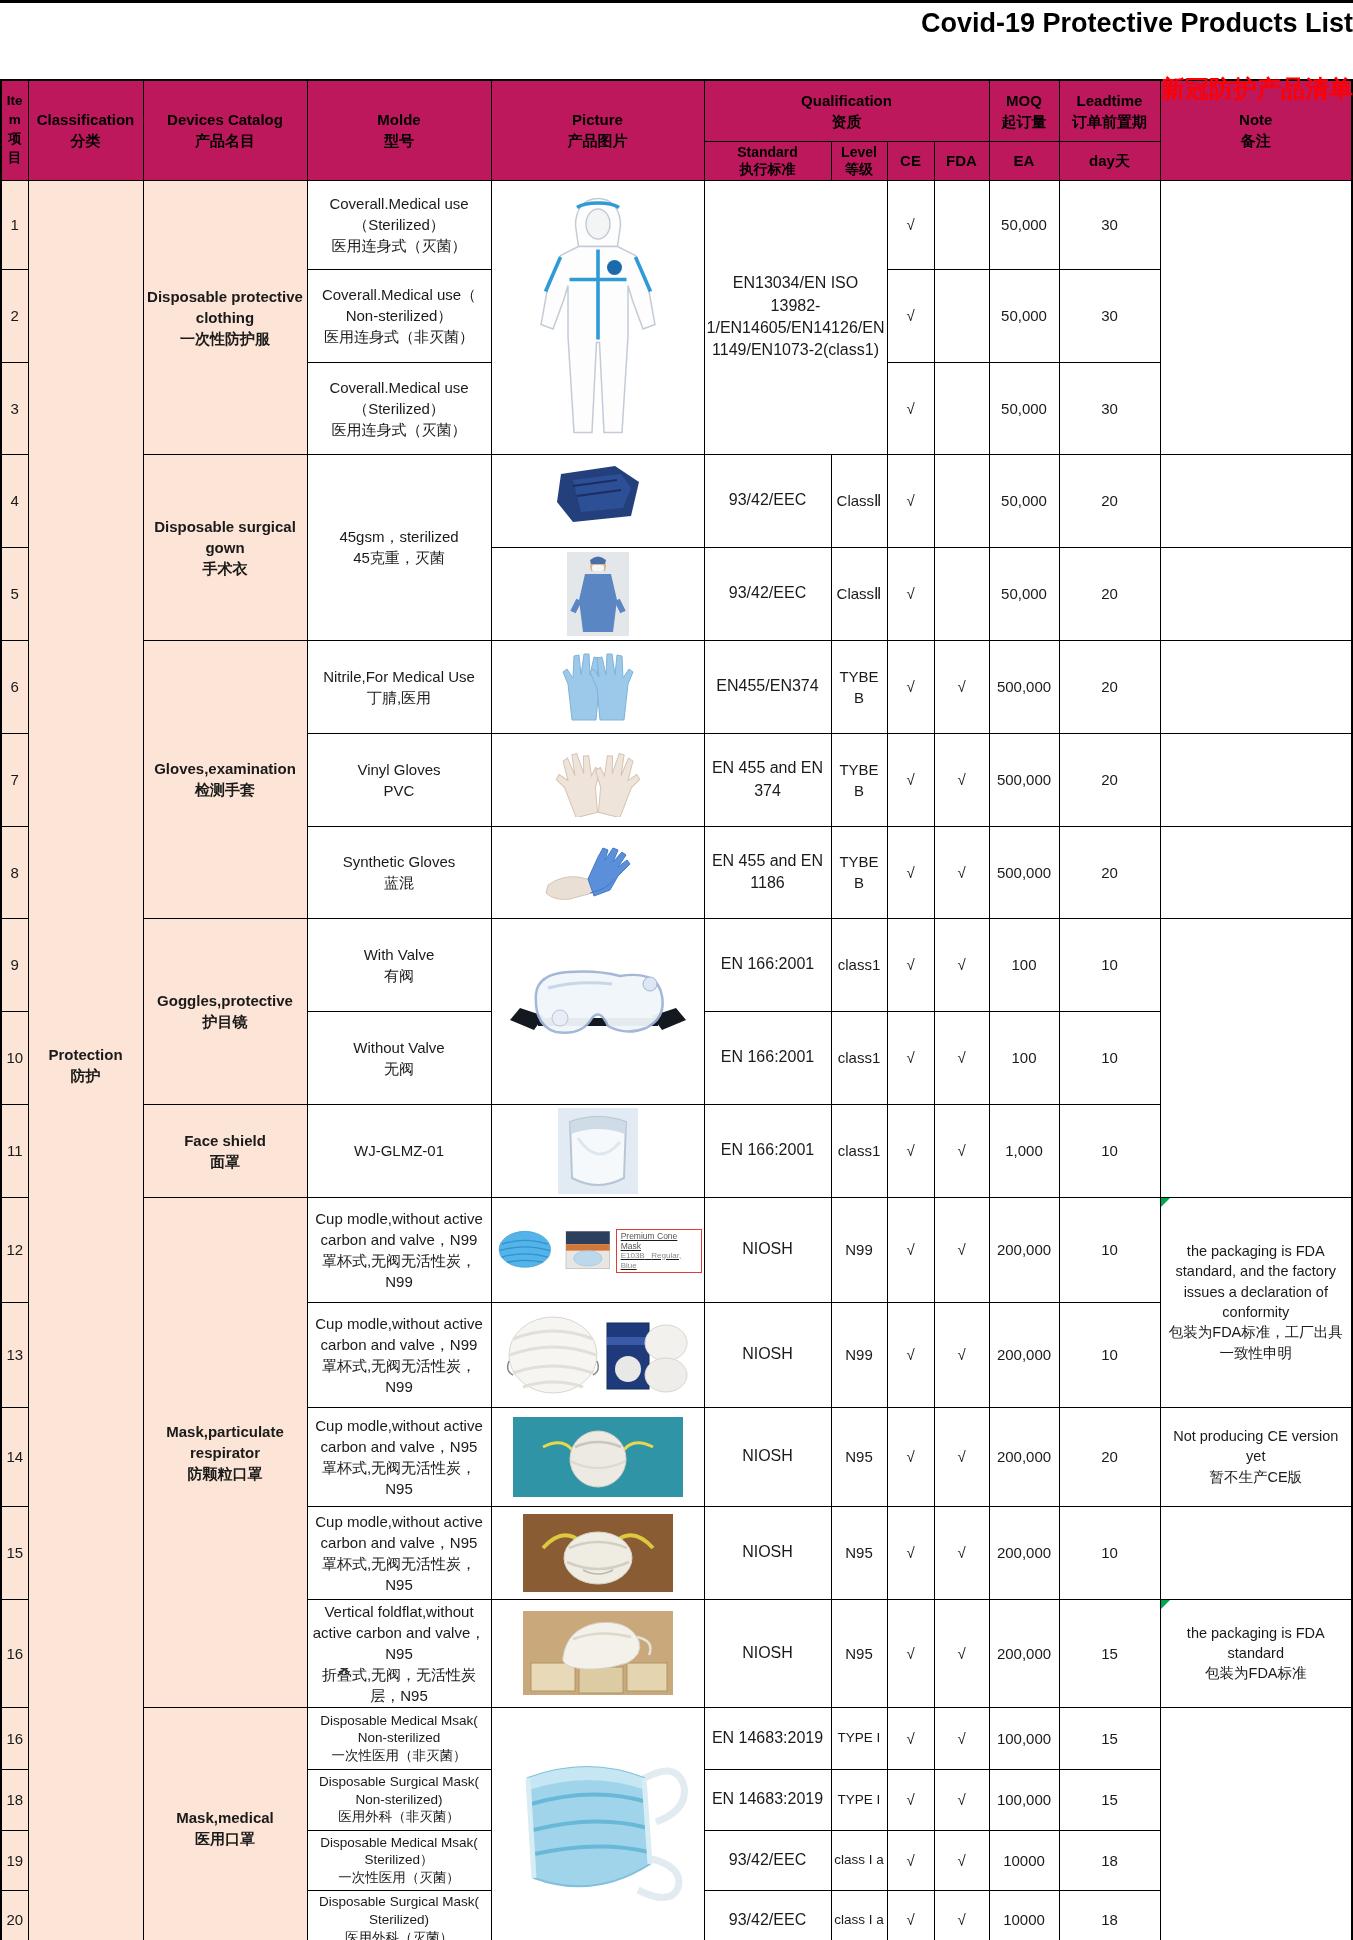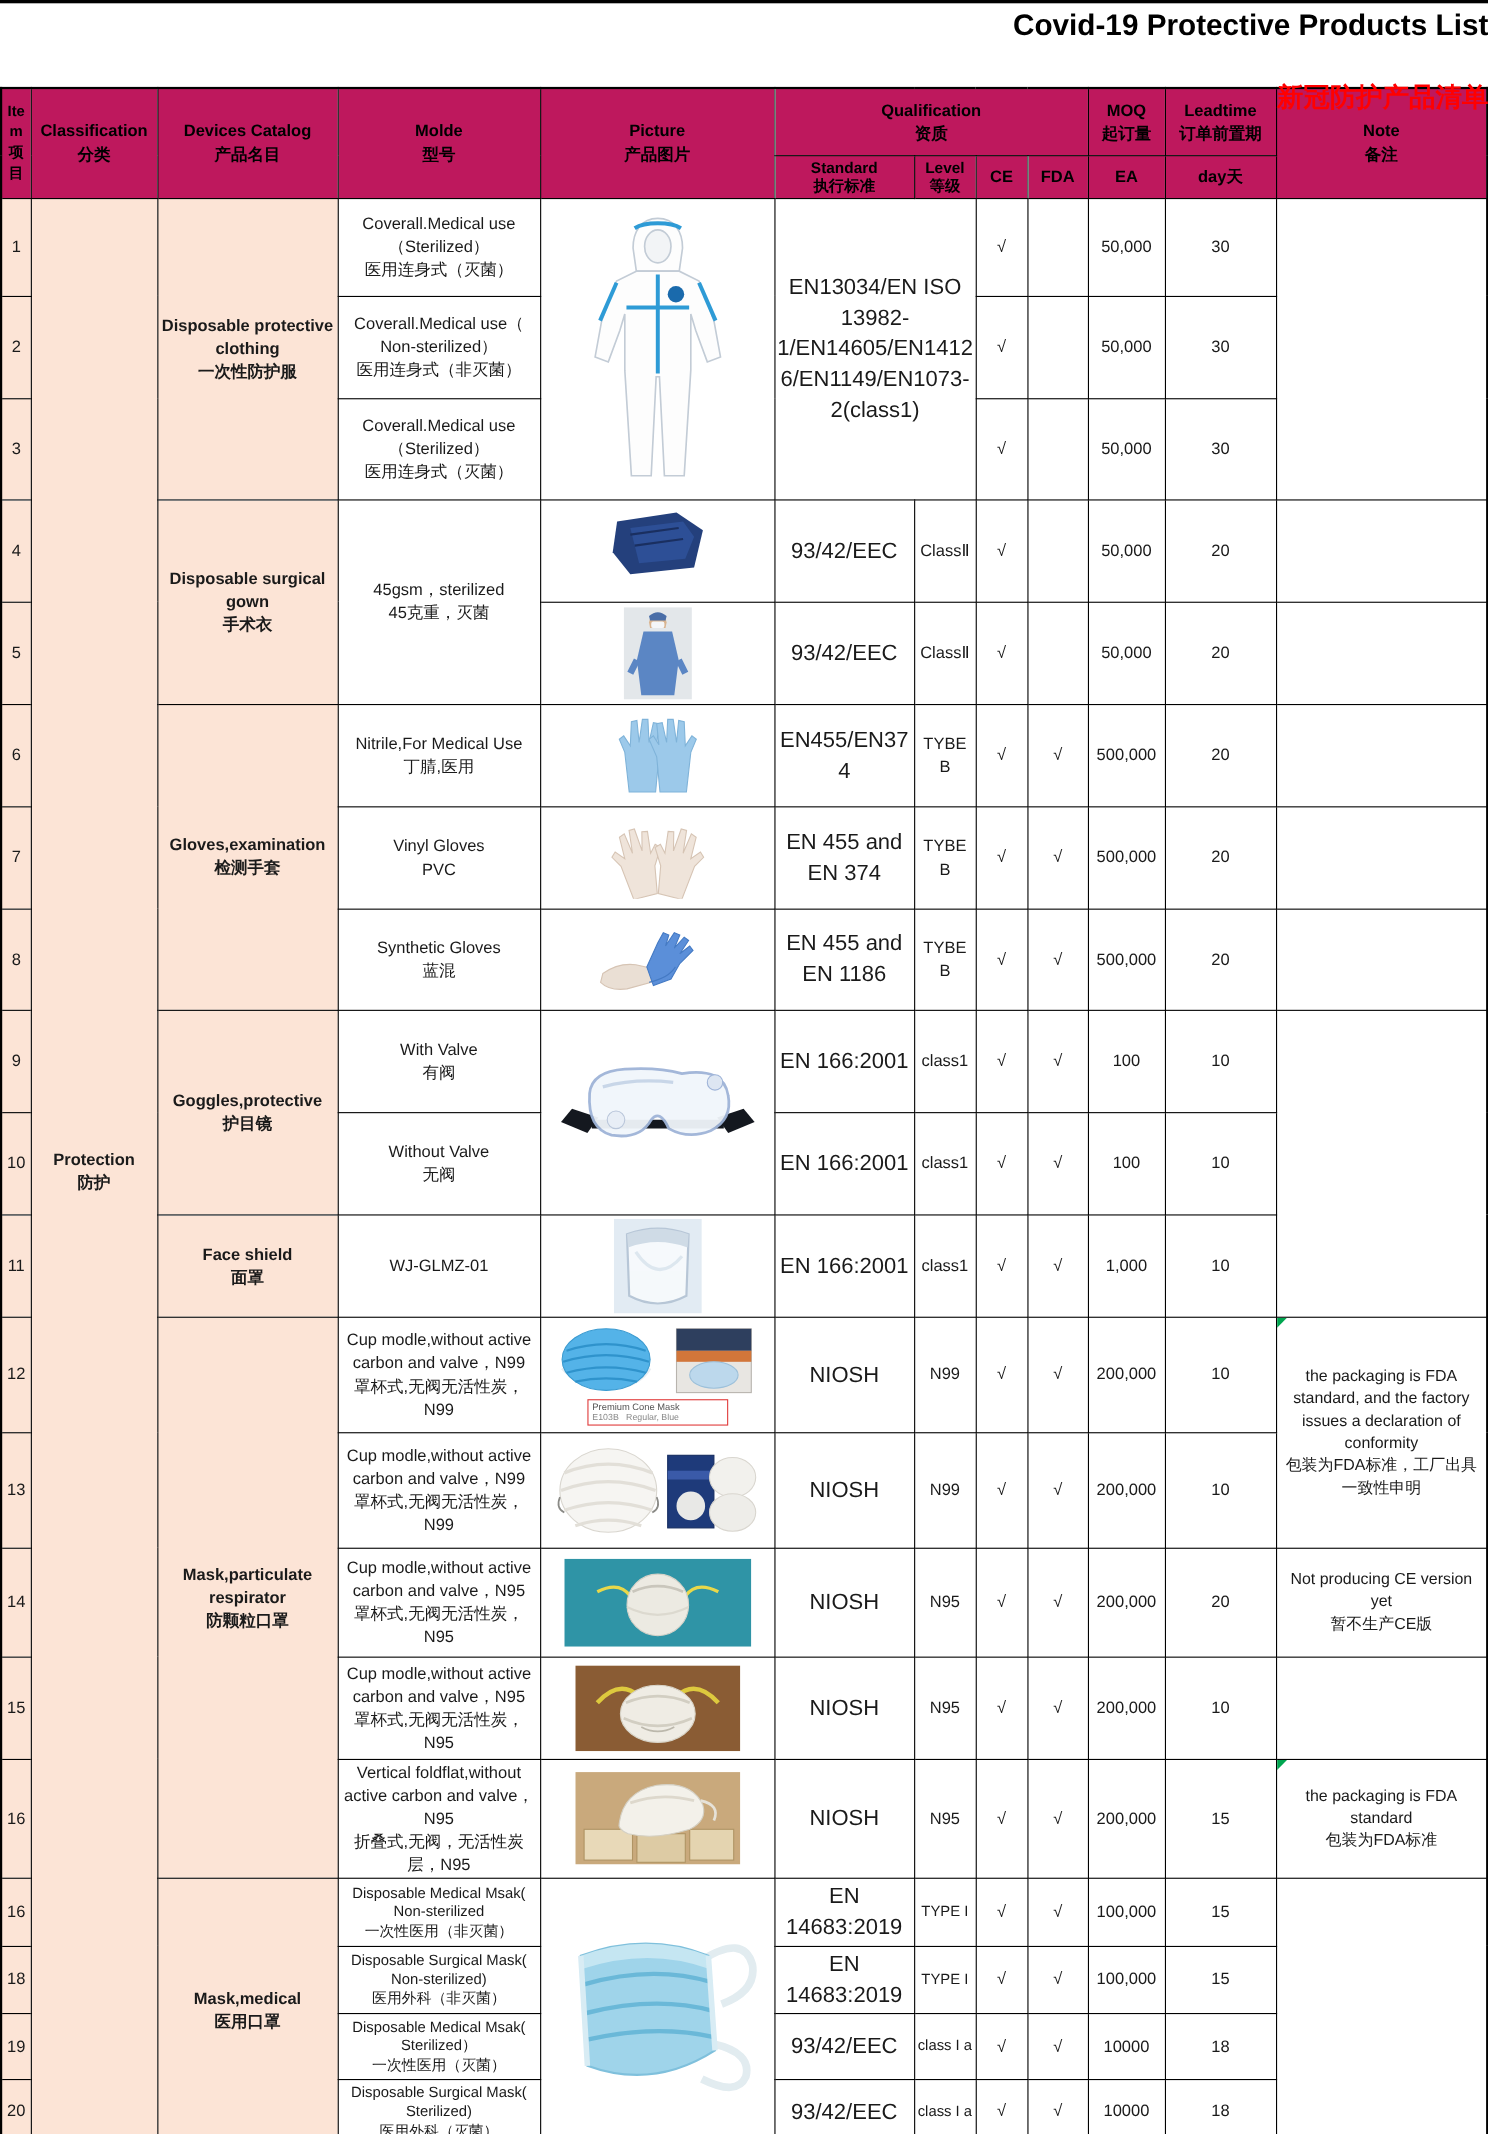--- a/index.html
+++ b/index.html
@@ -8,25 +8,25 @@
   .title-block{height:74px;text-align:right;padding-top:2px;}
   .title-en{font-size:27px;font-weight:bold;color:#000;line-height:36px;}
   .title-zh{font-size:24px;font-weight:bold;color:#ff0000;line-height:32px;margin-top:32px;}
   table{border-collapse:collapse;table-layout:fixed;width:1351px;border:2px solid #000;}
   td,th{border:1px solid #000;padding:1px 2px;text-align:center;vertical-align:middle;
         font-size:15px;line-height:1.4;overflow:hidden;word-wrap:break-word;}
   th{background:#be185d;font-weight:bold;color:#000;}
   .peach{background:#fce4d6;}
   .bold{font-weight:bold;}
   .sm{font-size:13.5px;line-height:1.3;}
-  .std{font-size:20px;}
+  .std{font-size:16px;}
   .notecell{position:relative;font-size:14.5px;}
   .green-tri{position:absolute;top:0;left:0;width:0;height:0;
              border-top:9px solid #00a650;border-right:9px solid transparent;}
-  .pic-wrap{display:flex;flex-direction:column;align-items:center;justify-content:flex-end;}
+  .pic-wrap{display:flex;flex-direction:row;align-items:center;justify-content:flex-end;text-decoration:underline;}
   .cone-caption{border:1.5px solid #e03a3a;padding:1px 4px;margin-top:2px;width:118px;text-align:left;background:#fff;}
   .cone-caption .l1{font-size:8.5px;color:#555;display:block;line-height:10px;}
   .cone-caption .l2{font-size:8px;color:#888;display:block;line-height:10px;}
   svg{display:block;margin:0 auto;}
 </style>
 </head>
 <body>
 
 <div class="topline"></div>
 

